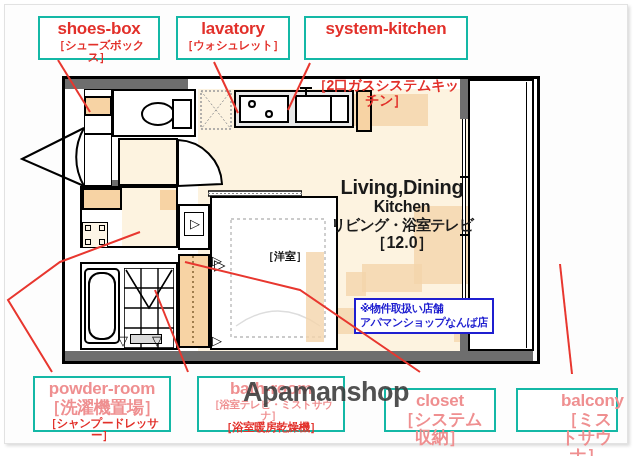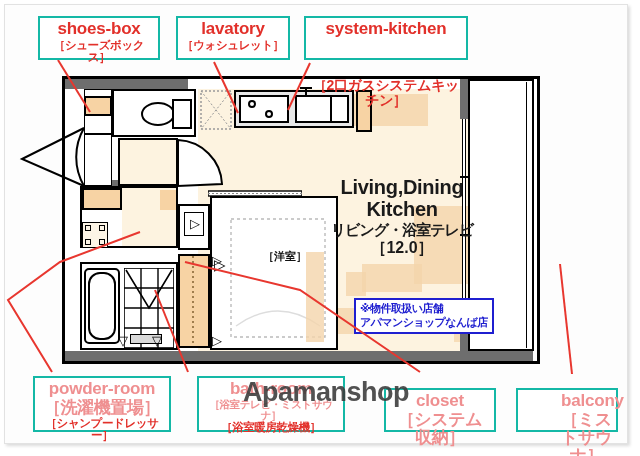--- a/index.html
+++ b/index.html
@@ -50,21 +50,21 @@
   .tanfill{background:#f7d3a4;}
   .lightfill{background:#fdf3e0;}
   .thin{border:1.5px solid #000;box-sizing:border-box;background:#fff;}
 
   
   .ldk-title{
     position:absolute;z-index:22;text-align:center;color:#1a1a1a;
     font-weight:bold;line-height:1.12;
   }
   .ldk-title .l1{font-size:20px;display:block;letter-spacing:-.3px;}
-  .ldk-title .l2{font-size:20px;display:block;letter-spacing:-.3px;}
+  .ldk-title .l2{font-size:16px;display:block;letter-spacing:-.3px;}
   .ldk-title .l3{font-size:15px;display:block;letter-spacing:-1px;margin-top:1px;}
   .ldk-title .l4{font-size:16px;display:block;margin-top:0px;}
 
   .bed-label{position:absolute;z-index:22;color:#111;font-weight:bold;text-align:center;}
   .bed-label .b1{font-size:15px;display:block;letter-spacing:-.2px;}
   .bed-label .b2{font-size:11px;display:block;margin-top:-1px;}
 
   .shop-box{
     position:absolute;z-index:26;border:2px solid #1f1fd0;background:#ffffff;
     color:#1f1fd0;font-weight:bold;font-size:11px;line-height:1.25;

